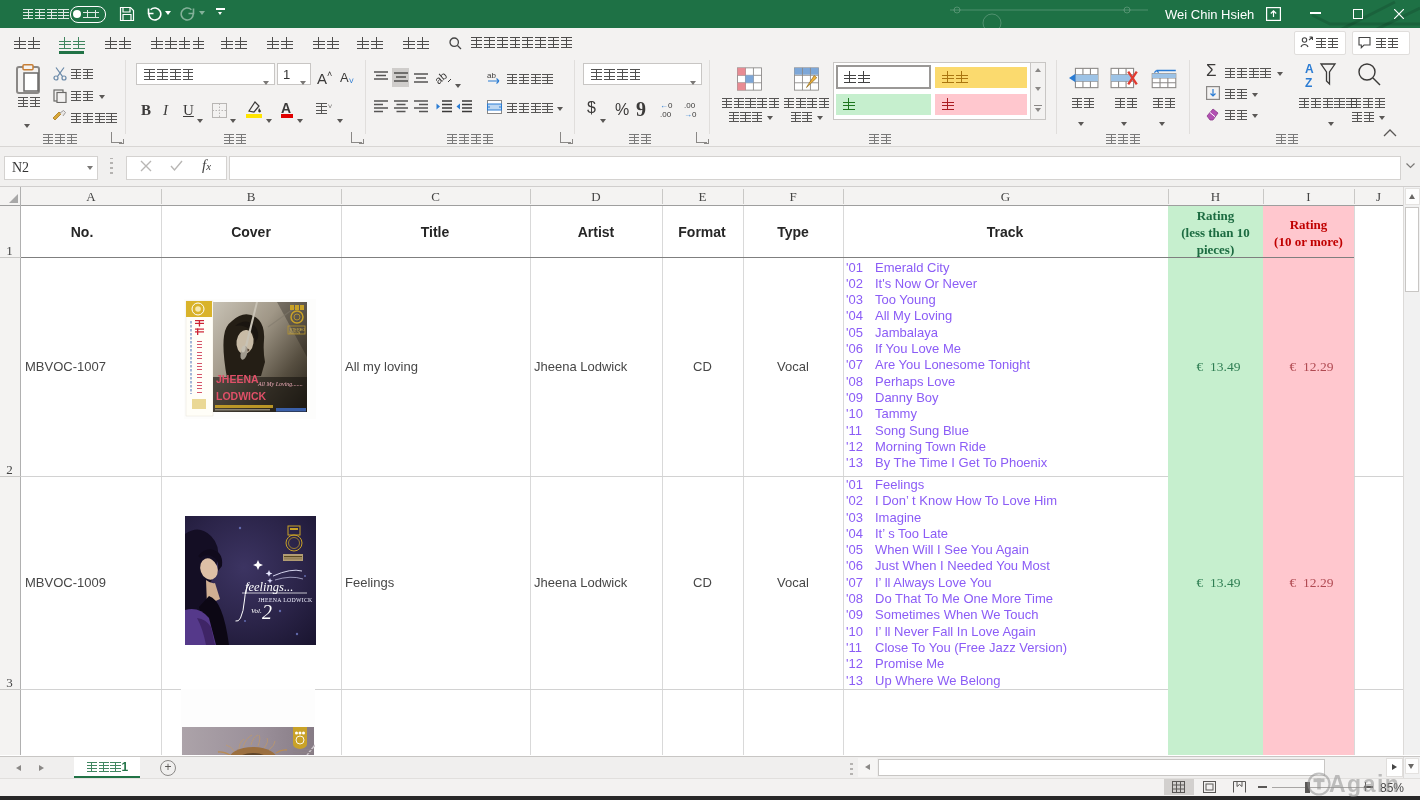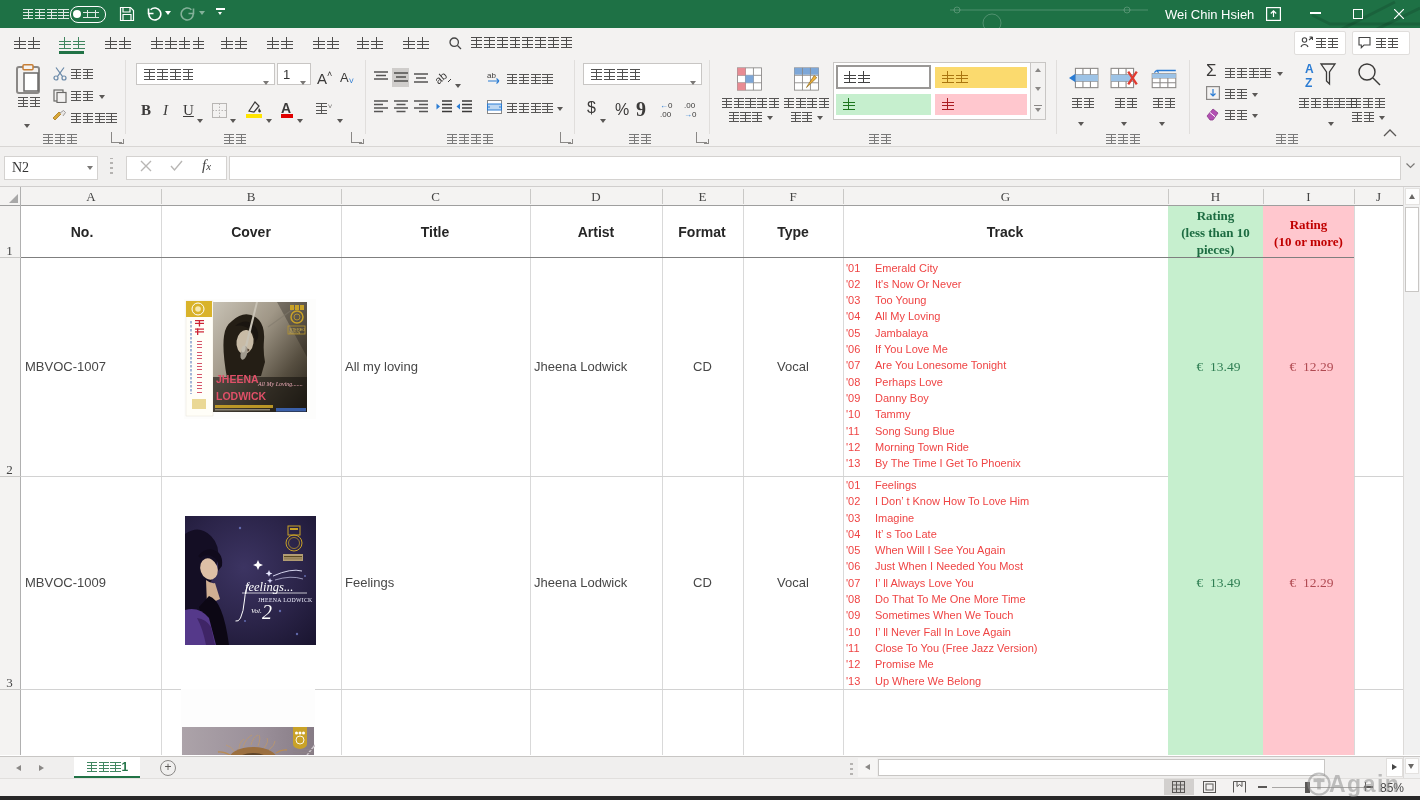--- a/index.html
+++ b/index.html
@@ -12,21 +12,21 @@
 .glabel{position:absolute;top:76px;font-size:12px;color:#666;text-align:center;letter-spacing:0}
 .dl{position:absolute;width:10px;height:10px;border-left:1px solid #8a8886;border-bottom:1px solid #8a8886}
 .dl::after{content:"";position:absolute;right:-1px;bottom:-1px;width:4px;height:4px;border-right:1px solid #8a8886;border-bottom:1px solid #8a8886;transform:translate(1px,1px)}
 .dd{display:inline-block;width:0;height:0;border-left:3.5px solid transparent;border-right:3.5px solid transparent;border-top:4px solid #5a5856;vertical-align:middle}
 .btxt{font-size:12px;color:#3b3a39}
 .serif{font-family:"Liberation Serif",serif}
 .gridline-v{position:absolute;width:1px;background:#d9d9d9}
 .gridline-h{position:absolute;height:1px;background:#d2d2d2}
 .hdrtxt{position:absolute;font-weight:bold;font-size:14px;color:#262626;transform:translateX(-50%);top:37px}
 .celltxt{position:absolute;font-size:13px;color:#474747}
-.tracks{position:absolute;font-size:11px;color:#ef4444;line-height:16.33px;white-space:nowrap}
+.tracks{position:absolute;font-size:13px;color:#8b5cf6;line-height:16.33px;white-space:nowrap}
 .tracks .n{display:inline-block;width:29px}
 </style></head><body>
 <div id="app">
 
 <div class="ab" id="title" style="left:0;top:0;width:1420px;height:28px;background:#1e7145;color:#fff">
   <svg class="ab" width="1420" height="28" style="left:0;top:0">
     <g stroke="#ffffff" stroke-opacity="0.22" fill="none">
       <line x1="950" y1="10" x2="1148" y2="10"></line>
       <circle cx="957" cy="10" r="3"></circle>
           <circle cx="1127" cy="10" r="3"></circle>

